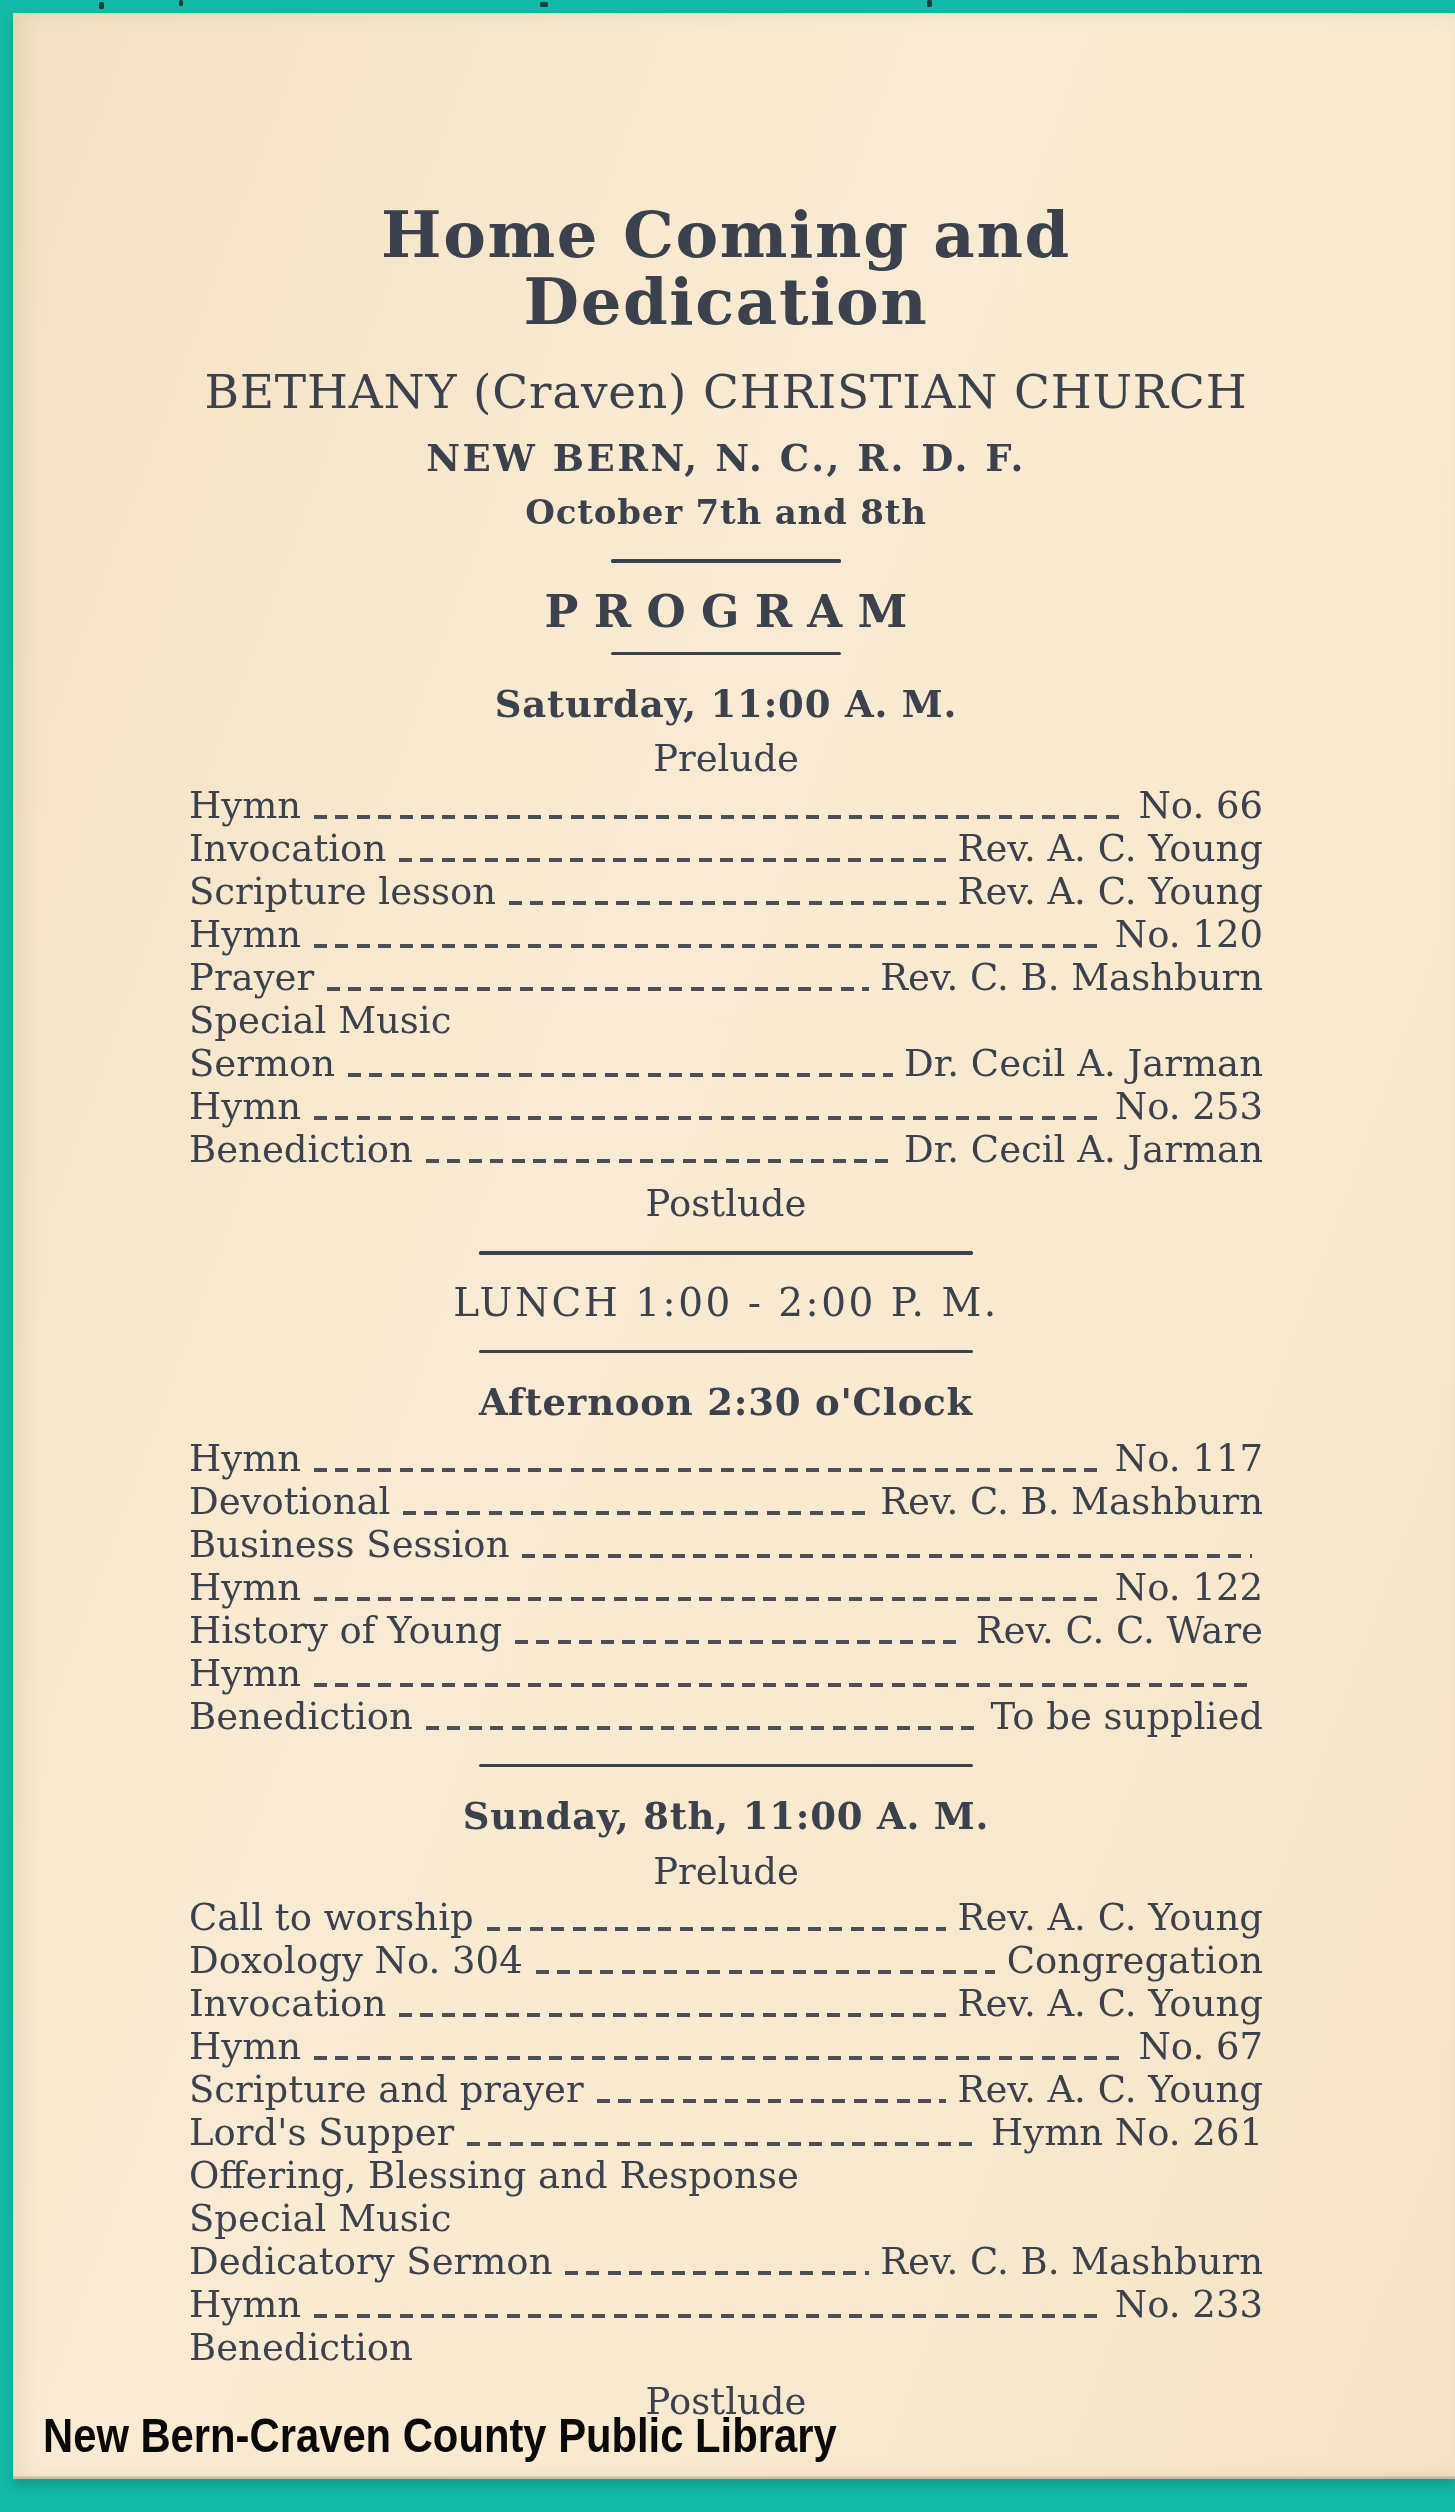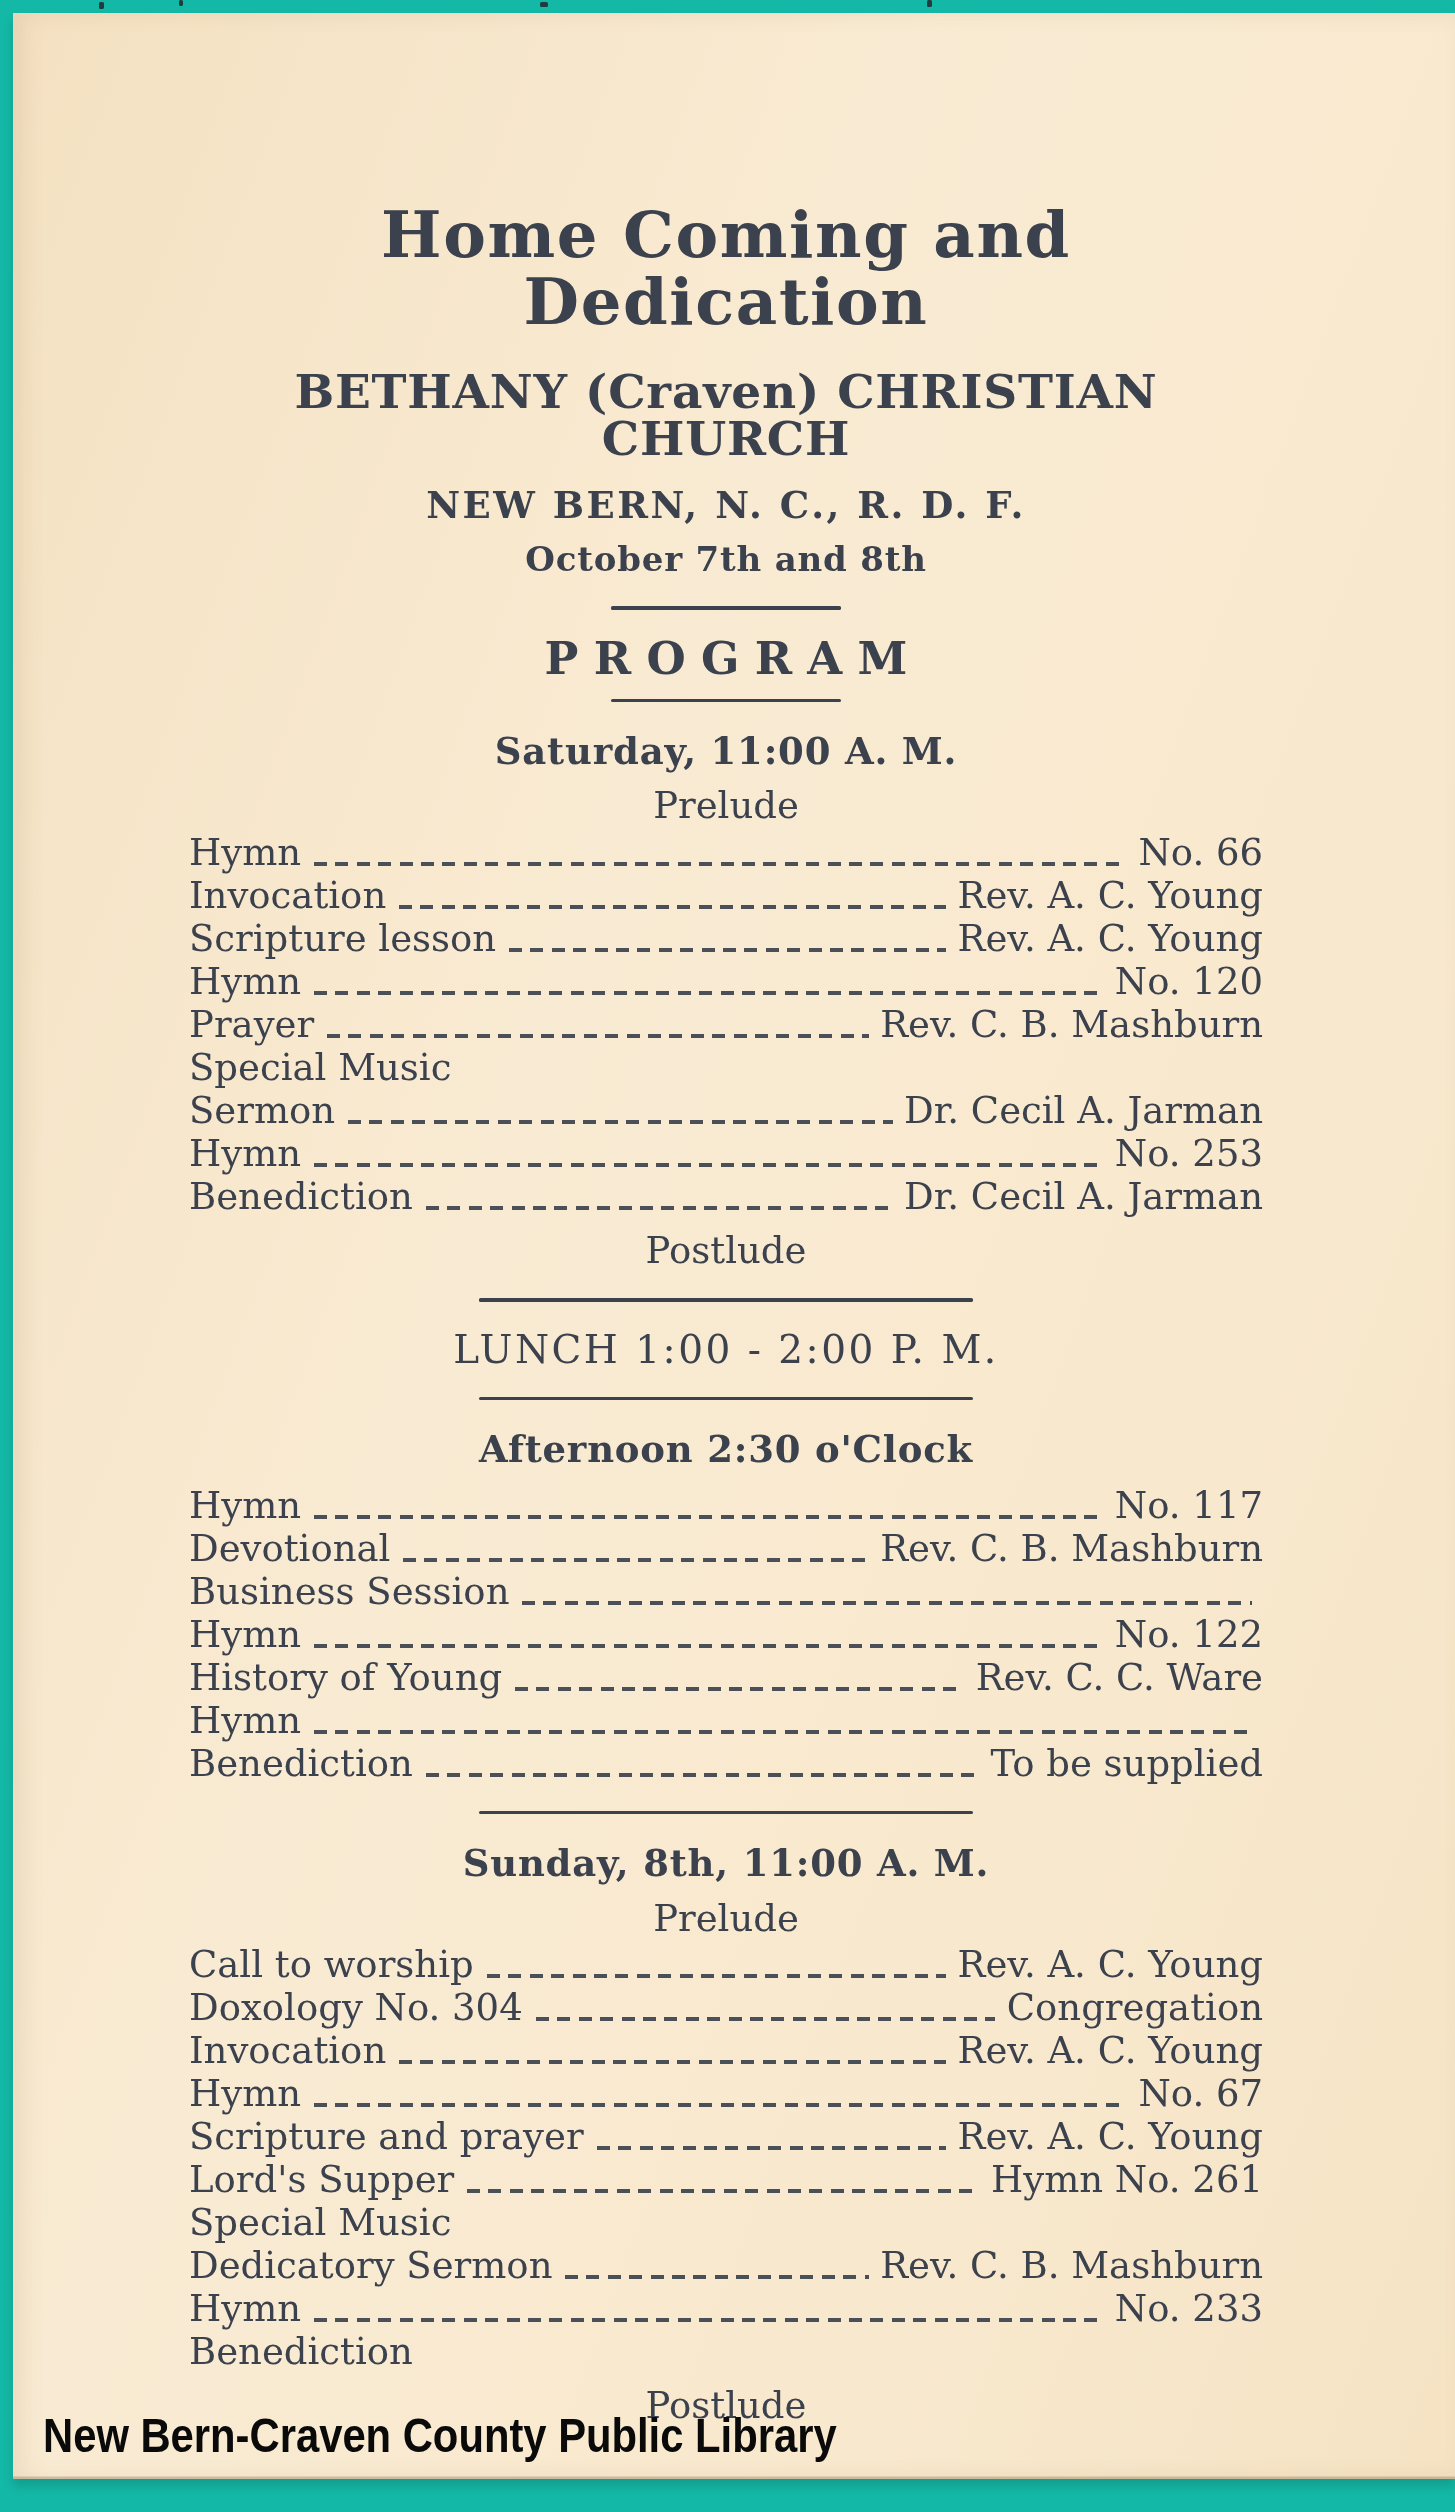--- a/index.html
+++ b/index.html
@@ -24,21 +24,21 @@
     overflow:hidden;
   }
 
   .doc-title{
     margin:0 0 33px;
     font-size:64px;font-weight:700;line-height:1.05;
     text-align:center;letter-spacing:1.6px;
   }
   .church{
     margin:0 0 25px;
-    font-size:47px;font-weight:700;line-height:1;
+    font-size:47px;font-weight:400;line-height:1;
     text-align:center;letter-spacing:0.8px;
   }
   .location{
     margin:0 0 18px;
     font-size:37px;font-weight:700;line-height:1;
     text-align:center;letter-spacing:2.5px;
   }
   .dates{
     margin:0;
     font-size:34px;font-weight:700;line-height:1;
@@ -237,20 +237,23 @@
             <span class="label">Scripture and prayer</span>
             <span class="leader"></span>
             <span class="value">Rev. A. C. Young</span>
           </div>
           <div class="row">
             <span class="label">Lord's Supper</span>
             <span class="leader"></span>
             <span class="value">Hymn No. 261</span>
           </div>
           <div class="row">
+            <span class="label">Offering, Blessing and Response</span>
+          </div>
+          <div class="row">
             <span class="label">Special Music</span>
           </div>
           <div class="row">
             <span class="label">Dedicatory Sermon</span>
             <span class="leader"></span>
             <span class="value">Rev. C. B. Mashburn</span>
           </div>
           <div class="row">
             <span class="label">Hymn</span>
             <span class="leader"></span>

